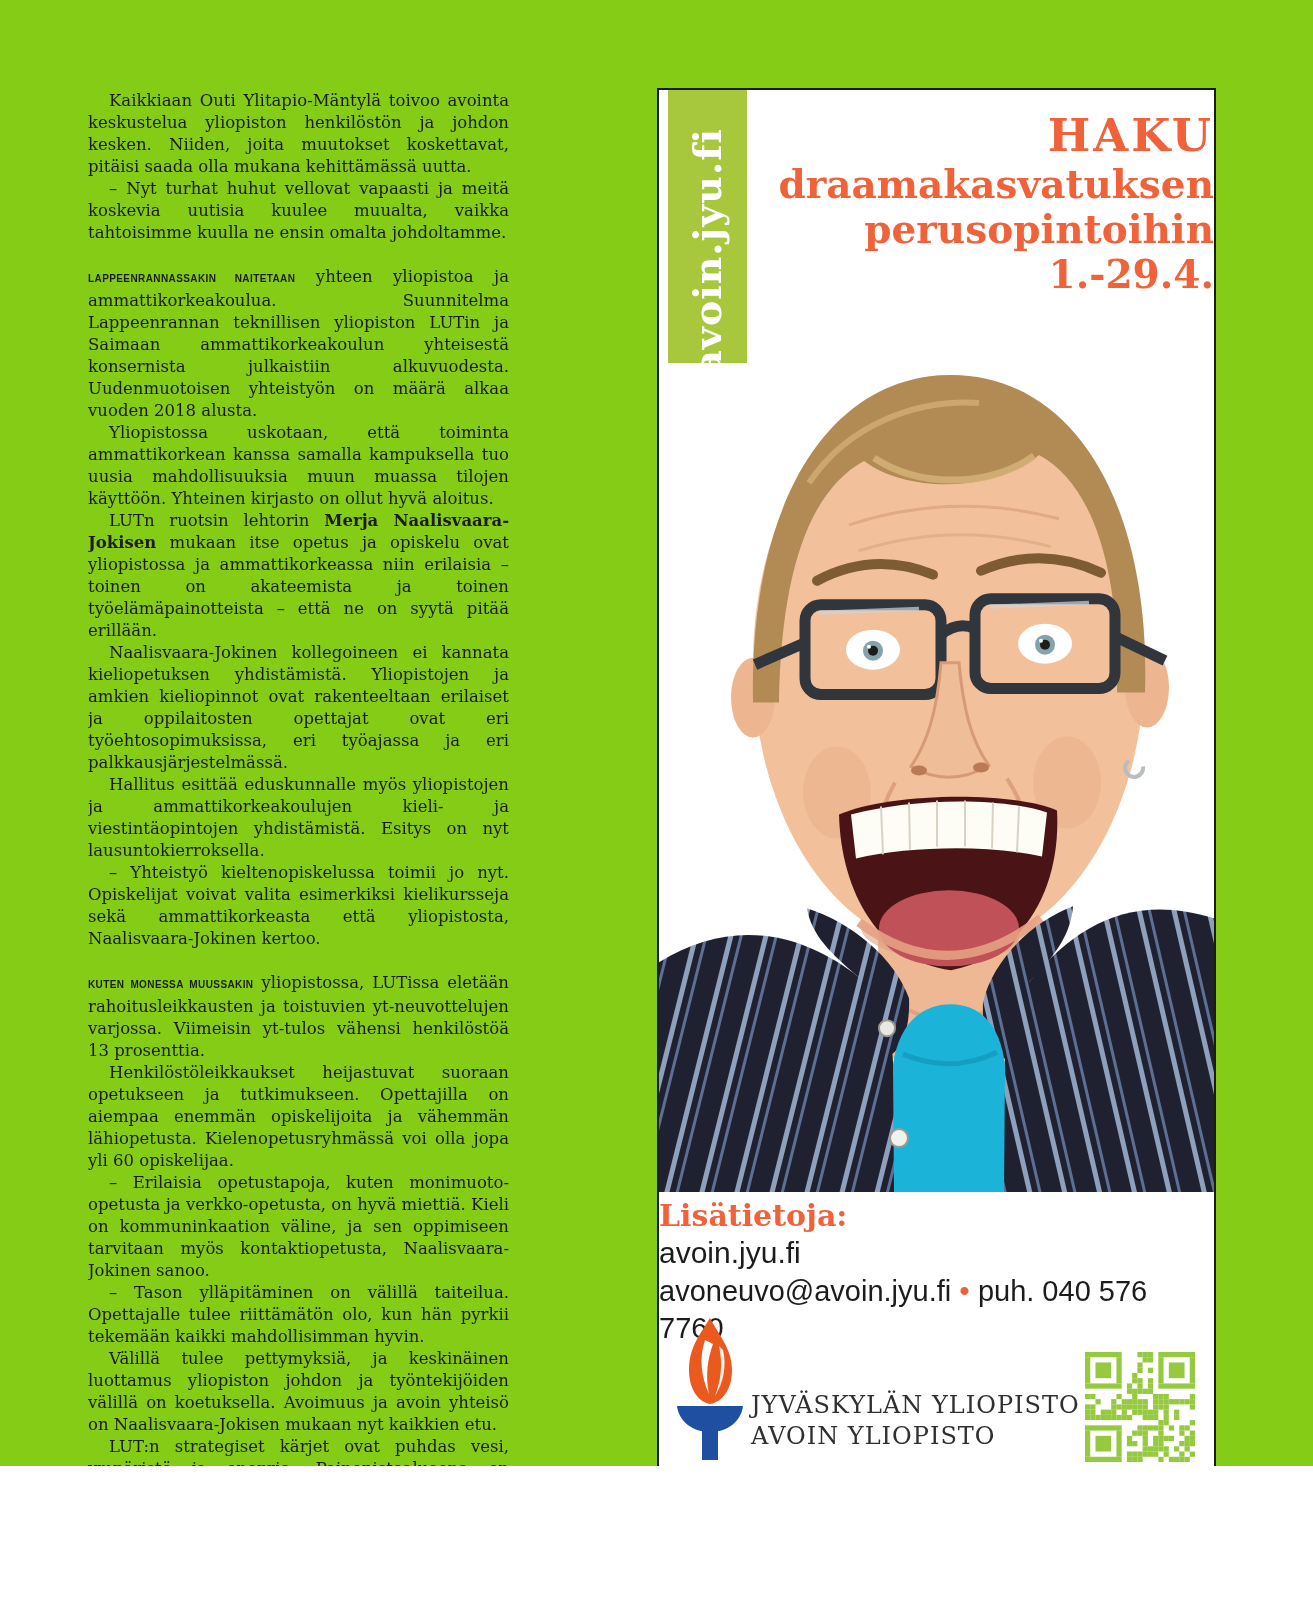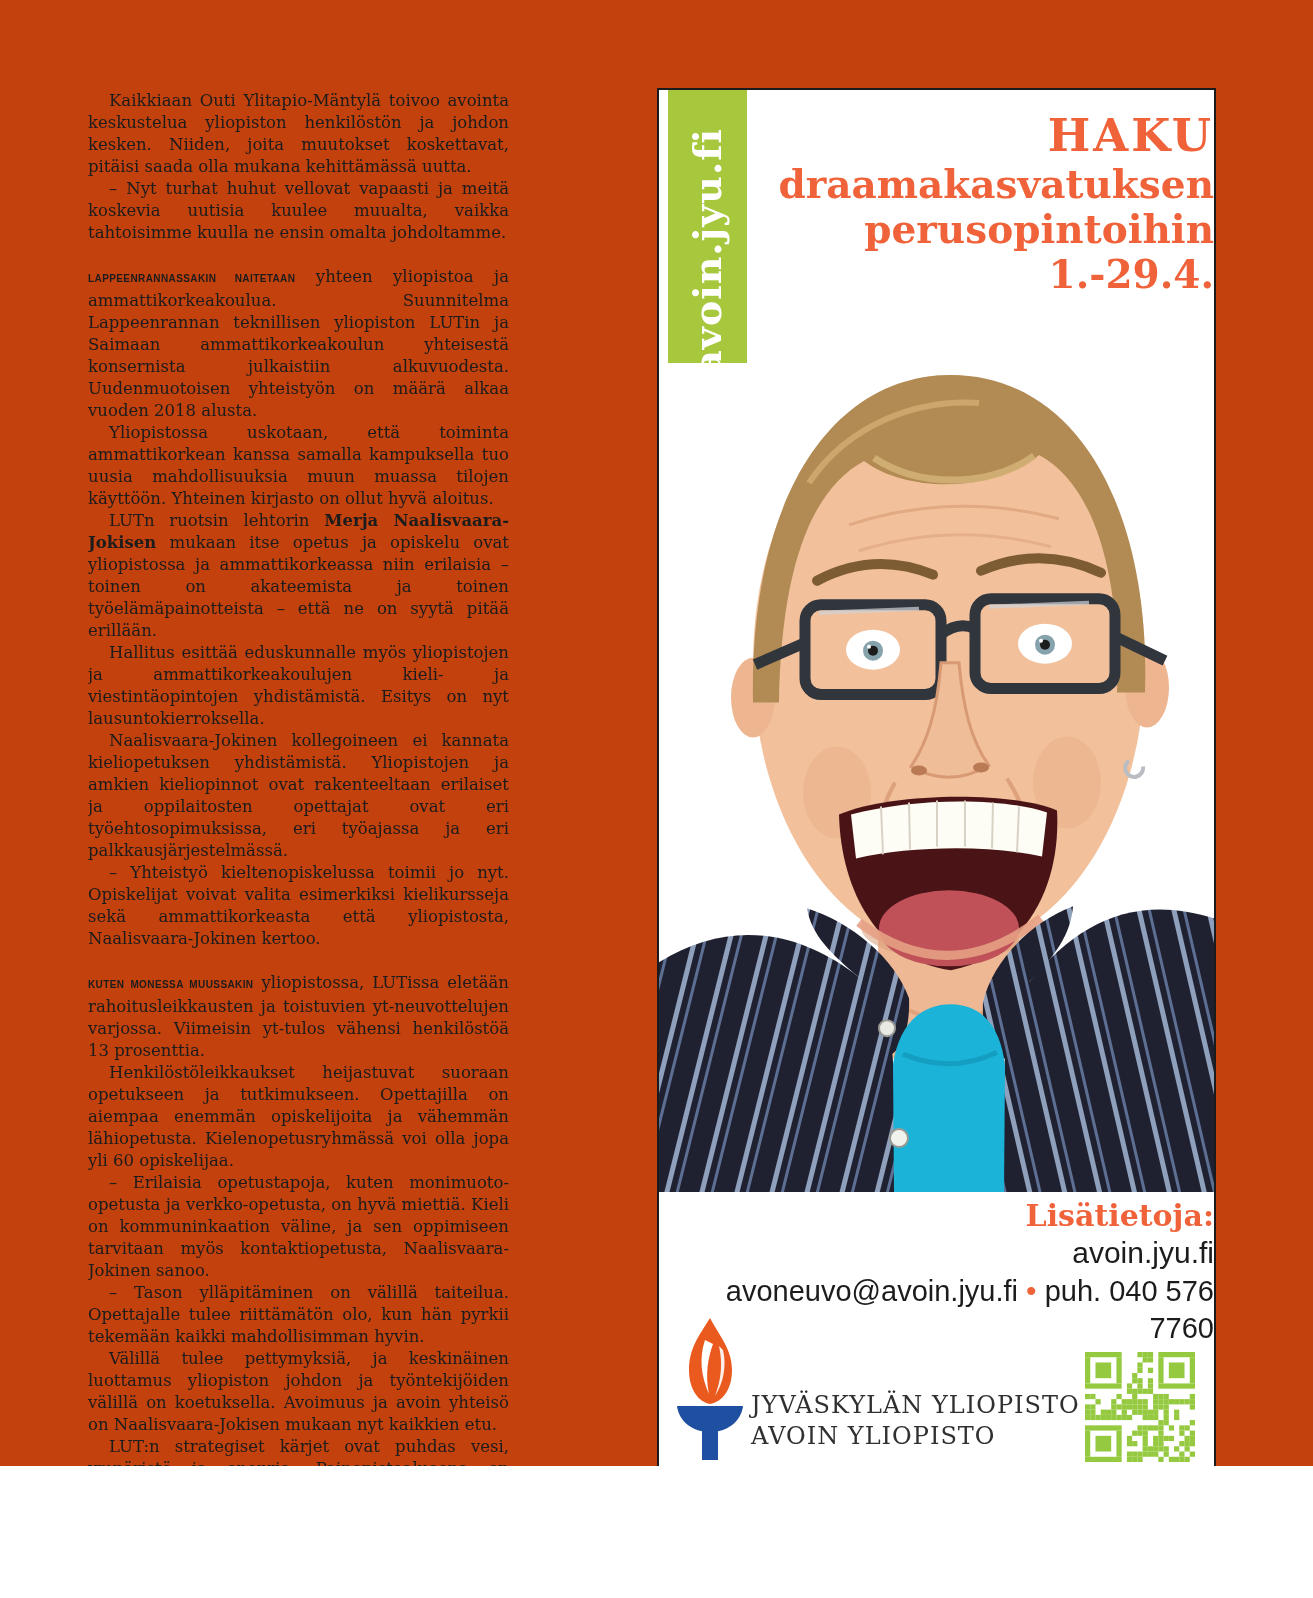--- a/index.html
+++ b/index.html
@@ -1,16 +1,16 @@
 <!DOCTYPE html>
 <html lang="fi" style="--green: #a7c83d; --orange: #f0633a;"><head>
 <meta charset="utf-8">
 <style>
   html,body{margin:0;padding:0;background:#ffffff;}
-  #page{position:relative;width:1313px;height:1466px;background:#c2410c;overflow:hidden;
+  #page{position:relative;width:1313px;height:1466px;background:#84cc16;overflow:hidden;
         font-family:"DejaVu Serif",serif;color:#1c1c1c;}
 
   
   #article{position:absolute;left:88px;top:90px;width:421px;max-height:1408px;overflow:hidden;
            font-size:16.5px;line-height:22px;text-align:justify;hyphens:auto;-webkit-hyphens:auto;}
   #article p{margin:0;}
   #article p.ind{text-indent:21px;}
   #article p.sp{margin-top:22px;}
   .run-n{font-family:"DejaVu Serif",serif;}
   .run-b{font-family:"DejaVu Serif",serif;font-weight:700;}
@@ -24,21 +24,21 @@
              display:flex;align-items:center;justify-content:center;}
   #ad-banner span{writing-mode:vertical-rl;transform:rotate(180deg);color:#fff;
                   font-family:"DejaVu Serif",serif;font-weight:700;font-size:38px;letter-spacing:1px;}
   #ad-headline{position:absolute;left:40px;right:0;top:20px;text-align:right;color:var(--orange);
                font-family:"DejaVu Serif",serif;font-weight:700;}
   #ad-headline .h1{font-size:45px;line-height:52px;letter-spacing:3px;}
   #ad-headline .h2{font-size:39px;line-height:45px;}
 
   #ad-photo{position:absolute;left:0;top:273px;width:555px;height:829px;}
 
-  #ad-info{position:absolute;left:0;right:0;top:1108px;text-align:right;}
+  #ad-info{position:absolute;left:0;right:0;top:1108px;text-align:left;}
   #ad-info .label{font-family:"DejaVu Serif",serif;font-weight:700;font-size:30px;line-height:36px;
                   color:var(--orange);}
   #ad-info .site{font-family:"Liberation Sans",sans-serif;font-size:30px;line-height:38px;color:#1c1c1c;}
   #ad-info .contact{font-family:"Liberation Sans",sans-serif;font-size:29px;line-height:37px;color:#1c1c1c;}
   #ad-info .bullet{color:var(--orange);font-size:30px;}
 
   #torch{position:absolute;left:16px;top:1220px;width:70px;height:150px;}
   #logo-text{position:absolute;left:92px;top:1300px;font-family:"DejaVu Serif",serif;
              color:#303030;font-size:24px;line-height:31px;letter-spacing:1px;}
   #qr{position:absolute;left:426px;top:1262px;width:110px;height:110px;}
@@ -53,22 +53,22 @@
 <body>
 
 <div id="page">
 
   <div id="article">
       <p class="ind "><span class="run-n">Kaikkiaan Outi Ylitapio-Mäntylä toivoo avointa keskustelua yliopiston henkilöstön ja johdon kesken. Niiden, joita muutokset koskettavat, pitäisi saada olla mukana kehittämässä uutta.</span></p>
       <p class="ind "><span class="run-n">– Nyt turhat huhut vellovat vapaasti ja meitä koskevia uutisia kuulee muualta, vaikka tahtoisimme kuulla ne ensin omalta johdoltamme.</span></p>
       <p class="sp"><span class="run-lead">LAPPEENRANNASSAKIN NAITETAAN</span><span class="run-n"> yhteen yliopistoa ja ammattikorkeakoulua. Suunnitelma Lappeenrannan teknillisen yliopiston LUTin ja Saimaan ammattikorkeakoulun yhteisestä konsernista julkaistiin alkuvuodesta. Uudenmuotoisen yhteistyön on määrä alkaa vuoden 2018 alusta.</span></p>
       <p class="ind "><span class="run-n">Yliopistossa uskotaan, että toiminta ammattikorkean kanssa samalla kampuksella tuo uusia mahdollisuuksia muun muassa tilojen käyttöön. Yhteinen kirjasto on ollut hyvä aloitus.</span></p>
       <p class="ind "><span class="run-n">LUTn ruotsin lehtorin </span><span class="run-b">Merja Naalisvaara-Jokisen</span><span class="run-n"> mukaan itse opetus ja opiskelu ovat yliopistossa ja ammattikorkeassa niin erilaisia – toinen on akateemista ja toinen työelämäpainotteista – että ne on syytä pitää erillään.</span></p>
+      <p class="ind "><span class="run-n">Naalisvaara-Jokinen kollegoineen ei kannata kieliopetuksen yhdistämistä. Yliopistojen ja amkien kieliopinnot ovat rakenteeltaan erilaiset ja oppilaitosten opettajat ovat eri työehtosopimuksissa, eri työajassa ja eri palkkausjärjestelmässä.</span></p>
       <p class="ind "><span class="run-n">Hallitus esittää eduskunnalle myös yliopistojen ja ammattikorkeakoulujen kieli- ja viestintäopintojen yhdistämistä. Esitys on nyt lausuntokierroksella.</span></p>
-      <p class="ind "><span class="run-n">Naalisvaara-Jokinen kollegoineen ei kannata kieliopetuksen yhdistämistä. Yliopistojen ja amkien kieliopinnot ovat rakenteeltaan erilaiset ja oppilaitosten opettajat ovat eri työehtosopimuksissa, eri työajassa ja eri palkkausjärjestelmässä.</span></p>
       <p class="ind "><span class="run-n">– Yhteistyö kieltenopiskelussa toimii jo nyt. Opiskelijat voivat valita esimerkiksi kielikursseja sekä ammattikorkeasta että yliopistosta, Naalisvaara-Jokinen kertoo.</span></p>
       <p class="sp"><span class="run-lead">KUTEN MONESSA MUUSSAKIN</span><span class="run-n"> yliopistossa, LUTissa eletään rahoitusleikkausten ja toistuvien yt-neuvottelujen varjossa. Viimeisin yt-tulos vähensi henkilöstöä 13 prosenttia.</span></p>
       <p class="ind "><span class="run-n">Henkilöstöleikkaukset heijastuvat suoraan opetukseen ja tutkimukseen. Opettajilla on aiempaa enemmän opiskelijoita ja vähemmän lähiopetusta. Kielenopetusryhmässä voi olla jopa yli 60 opiskelijaa.</span></p>
       <p class="ind "><span class="run-n">– Erilaisia opetustapoja, kuten monimuoto-opetusta ja verkko-opetusta, on hyvä miettiä. Kieli on kommuninkaation väline, ja sen oppimiseen tarvitaan myös kontaktiopetusta, Naalisvaara-Jokinen sanoo.</span></p>
       <p class="ind "><span class="run-n">– Tason ylläpitäminen on välillä taiteilua. Opettajalle tulee riittämätön olo, kun hän pyrkii tekemään kaikki mahdollisimman hyvin.</span></p>
       <p class="ind "><span class="run-n">Välillä tulee pettymyksiä, ja keskinäinen luottamus yliopiston johdon ja työntekijöiden välillä on koetuksella. Avoimuus ja avoin yhteisö on Naalisvaara-Jokisen mukaan nyt kaikkien etu.</span></p>
       <p class="ind "><span class="run-n">LUT:n strategiset kärjet ovat puhdas vesi, ympäristö ja energia. Painopistealueena on Venäjä-yhteistyö. Siinä on paljon mahdollisuuksia myös kansainväliseen menestykseen.</span></p>
     </div>
 
   <div id="ad">

